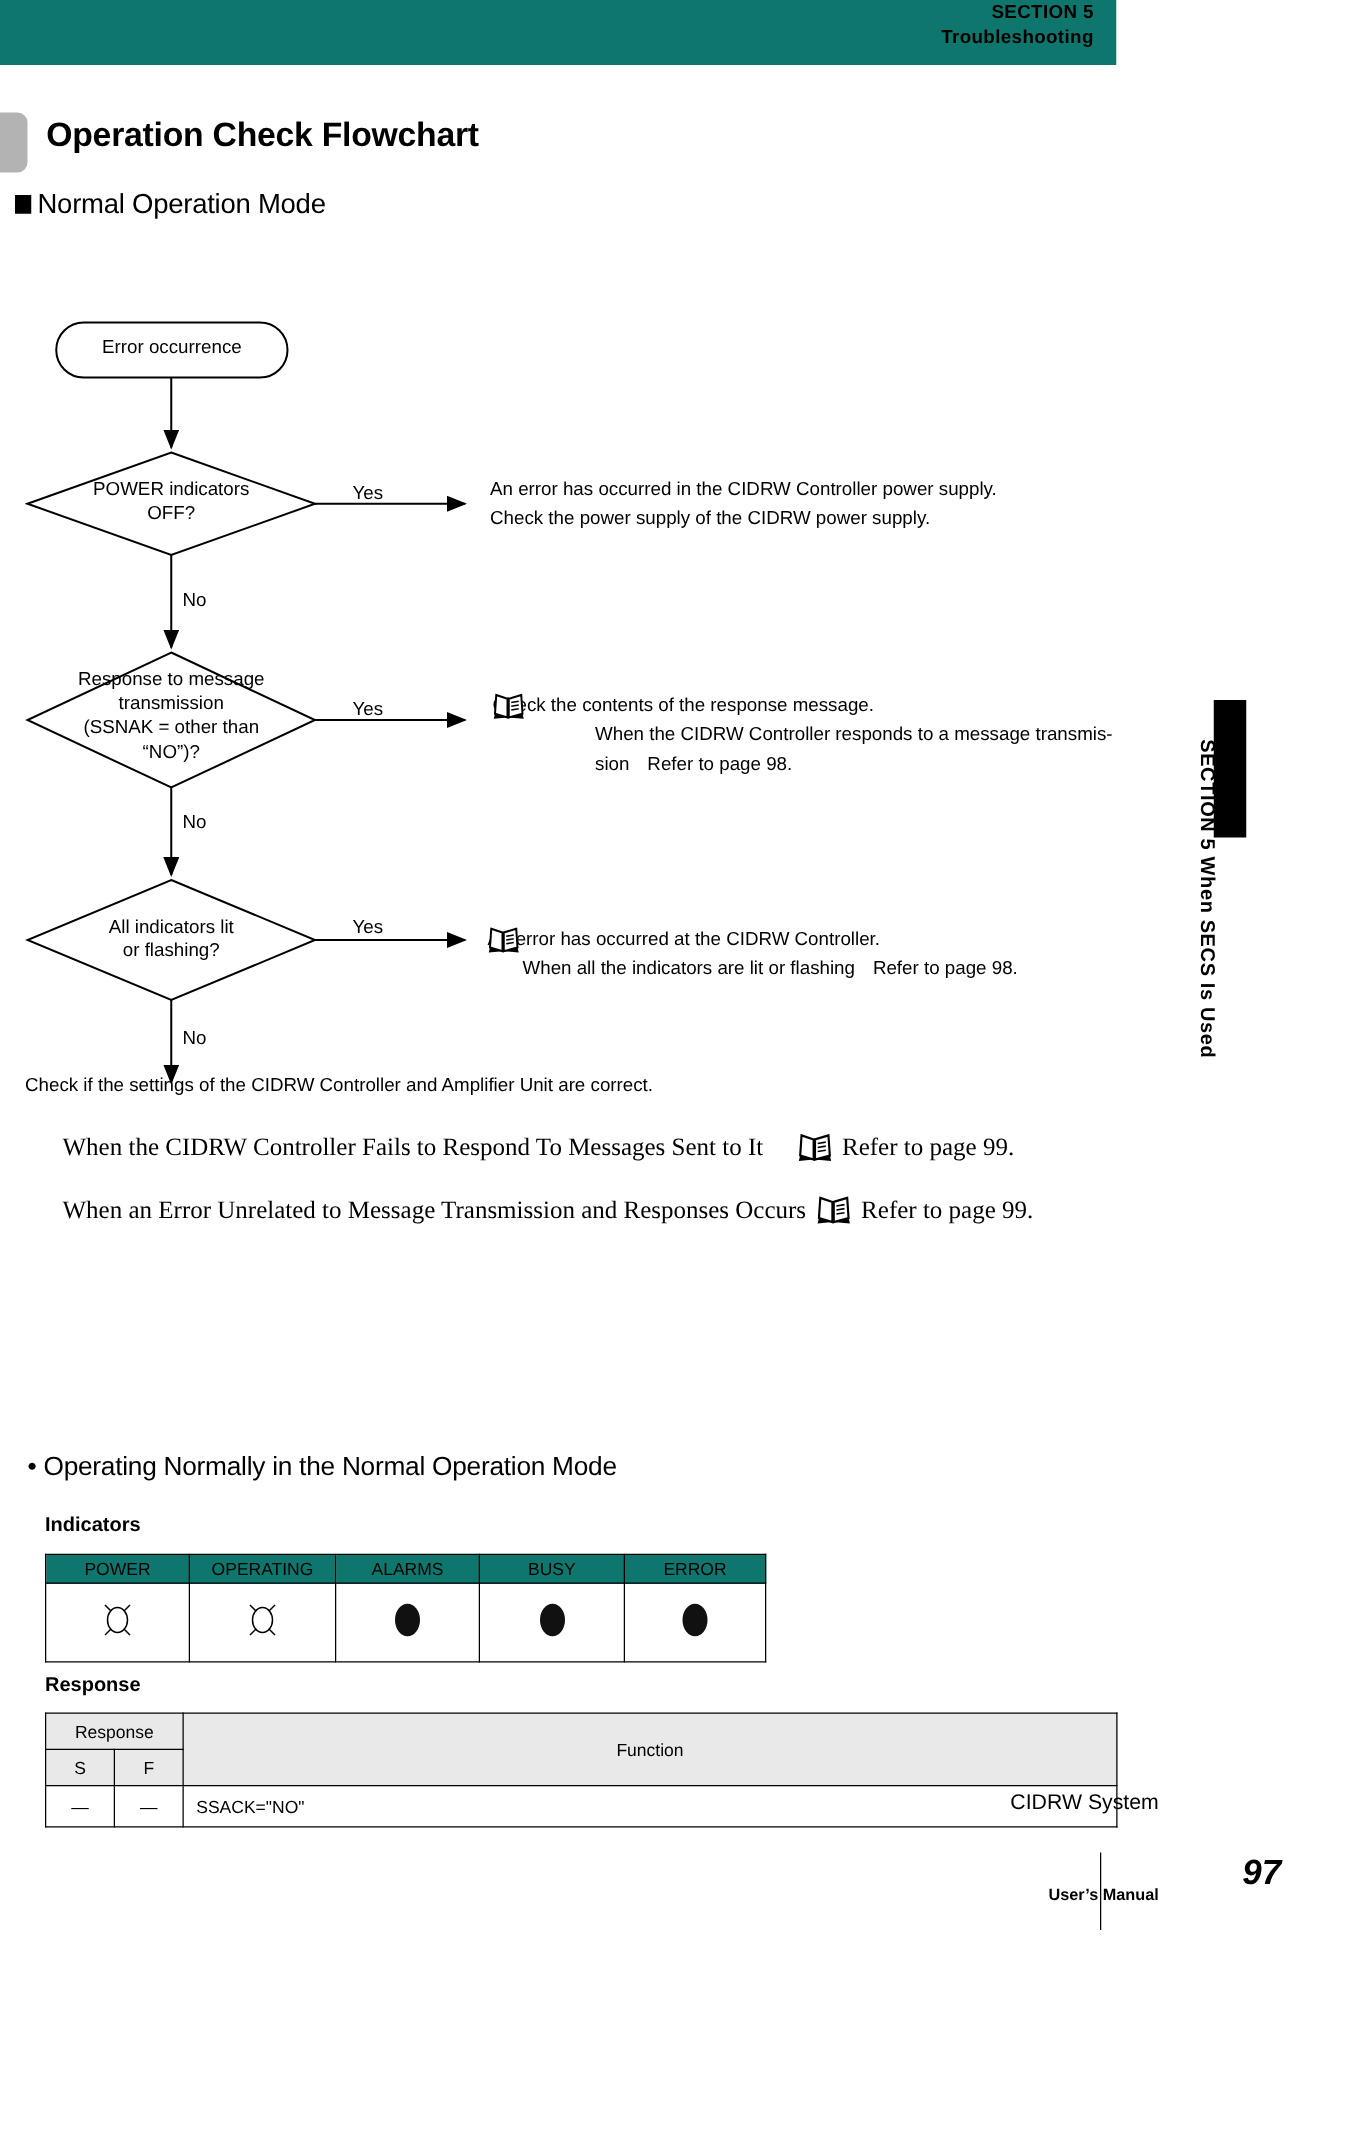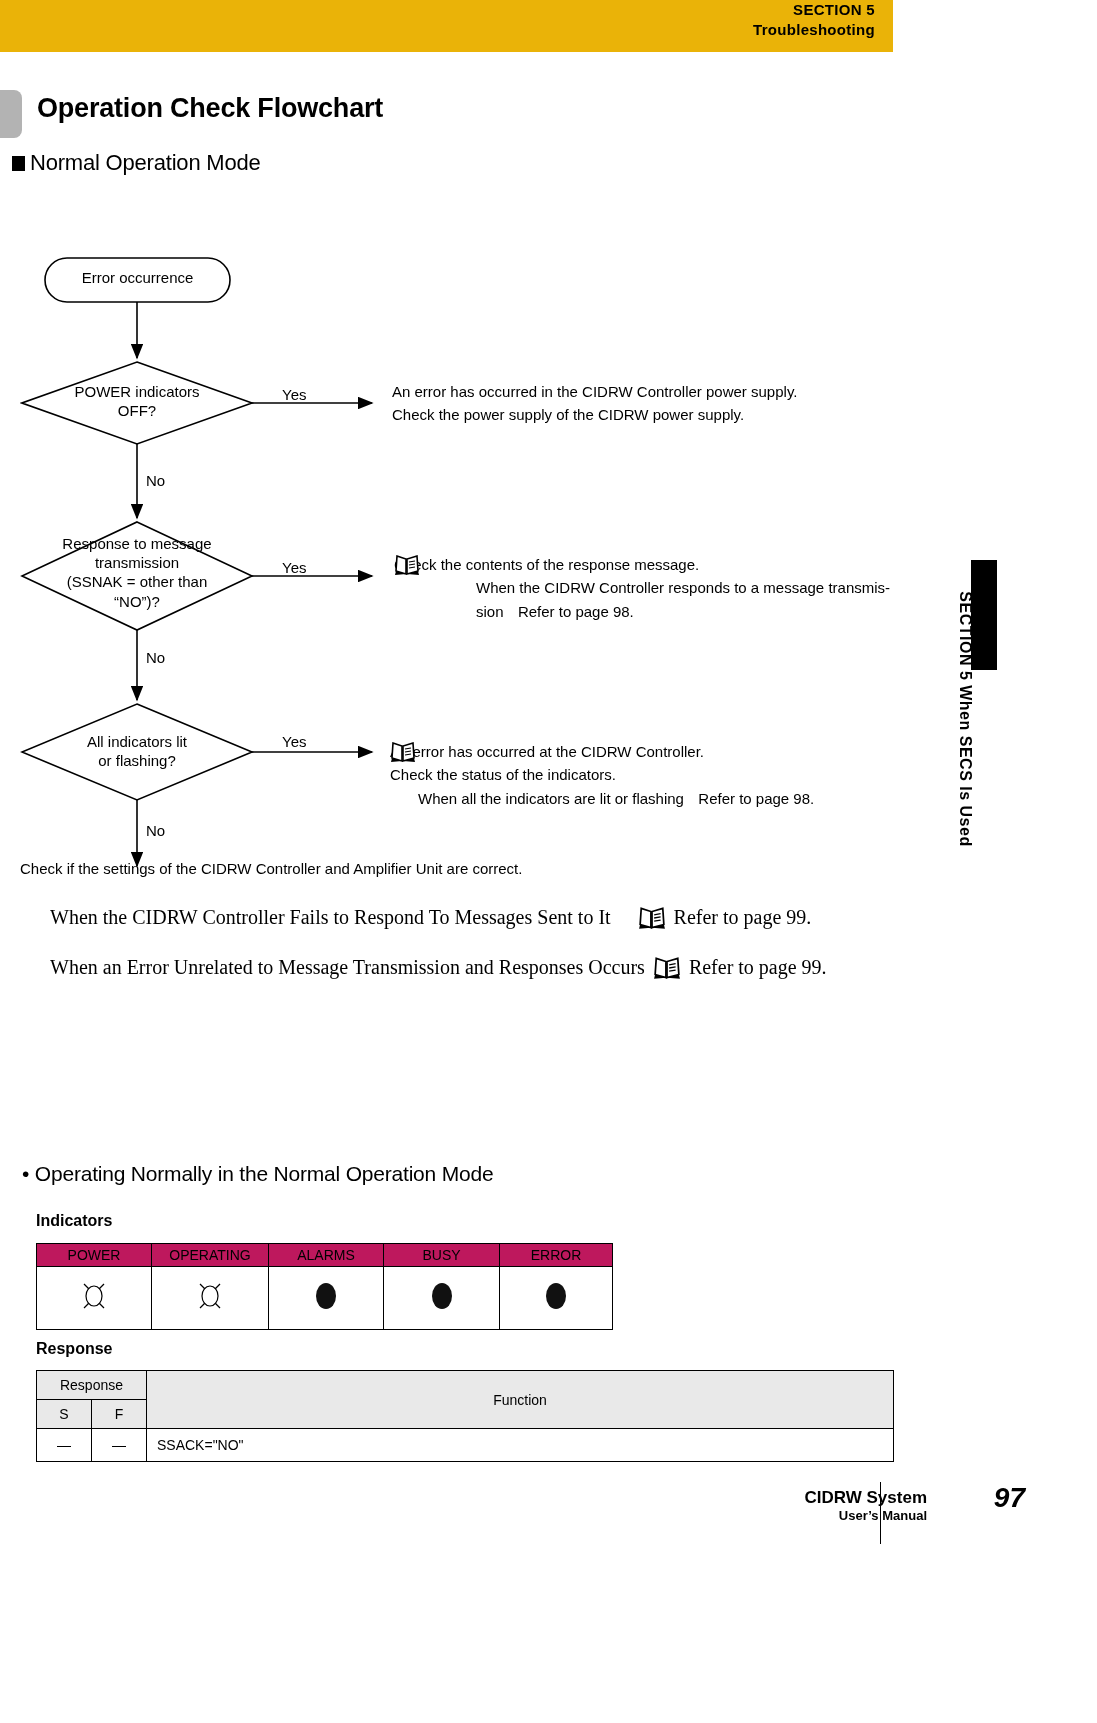--- a/index.html
+++ b/index.html
@@ -2,21 +2,21 @@
 <html><head>
 <meta charset="utf-8">
 <style>
   html,body{margin:0;padding:0;}
   body{
     width:1097px;height:1723px;position:relative;background:#fff;
     font-family:"Liberation Sans", sans-serif;color:#000;overflow:hidden;
   }
   
   .page-header{
-    position:absolute;left:0;top:0;width:893px;height:52px;background:#eab308;
+    position:absolute;left:0;top:0;width:893px;height:52px;background:#0f766e;
   }
   .page-header .hdr-line1{
     position:absolute;right:18px;top:1px;font-size:15px;font-weight:bold;letter-spacing:.3px;
   }
   .page-header .hdr-line2{
     position:absolute;right:18px;top:21px;font-size:15px;font-weight:bold;letter-spacing:.3px;
   }
   
   .title-tab{
     position:absolute;left:0;top:90px;width:22px;height:48px;background:#b3b3b3;
@@ -61,32 +61,32 @@
   
   .bullet-head{
     position:absolute;left:22px;top:1162px;font-size:21px;letter-spacing:-.2px;
   }
   .tbl-label{position:absolute;font-size:16px;font-weight:bold;}
   table{border-collapse:collapse;position:absolute;}
   table td,table th{border:1px solid #000;font-weight:normal;}
   
   .tbl-ind{left:36px;top:1243px;}
   .tbl-ind th{
-    background:#be185d;font-size:14px;height:22px;padding:0 6px;text-align:center;
+    background:#0f766e;font-size:14px;height:22px;padding:0 6px;text-align:center;
   }
   .tbl-ind td{height:60px;text-align:center;vertical-align:middle;}
   .led-on{display:inline-block;width:34px;height:34px;position:relative;}
   .led-off{display:inline-block;width:20px;height:26px;border-radius:50%;background:#111;}
   
   .tbl-resp{left:36px;top:1370px;}
   .tbl-resp th,.tbl-resp td{font-size:14px;text-align:center;}
   .tbl-resp .hdr{background:#e9e9e9;}
   
   .footer-rule{position:absolute;left:880px;top:1482px;width:1px;height:62px;background:#000;}
-  .foot-sys{position:absolute;right:170px;top:1488px;font-size:17px;font-weight:bold;}
+  .foot-sys{position:absolute;right:170px;top:1432px;font-size:17px;font-weight:normal;}
   .foot-man{position:absolute;right:170px;top:1508px;font-size:13px;font-weight:bold;}
   .foot-page{position:absolute;right:72px;top:1482px;font-size:28px;font-weight:bold;font-style:italic;}
 </style>
 </head>
 <body>
 
 <div class="page-header">
   <div class="hdr-line1">SECTION 5</div>
   <div class="hdr-line2">Troubleshooting</div>
 </div>
@@ -173,21 +173,20 @@
           <line x1="15" y1="12" x2="21" y2="11" stroke="#000" stroke-width="1.2"></line>
           <line x1="15" y1="15" x2="21" y2="14" stroke="#000" stroke-width="1.2"></line>
         </svg>
       </span>
       <span>Refer to page 98.</span>
     </span>
   </div>
 
   <div class="side-note" style="left:370px;top:500px;width:590px;">
     <span class="indent">An error has occurred at the CIDRW Controller.</span>
-    <span class="indent">Check the status of the indicators.</span>
     <span class="indent" style="padding-left:28px;">
       <span>When all the indicators are lit or flashing</span>
       <span class="book">
         <svg width="26" height="24" viewBox="0 0 26 24">
           <path d="M3 3 L12 6 L12 21 L2 18 Z" fill="#fff" stroke="#000" stroke-width="1.6"></path>
           <path d="M23 3 L13 6 L13 21 L24 18 Z" fill="#fff" stroke="#000" stroke-width="1.6"></path>
           <path d="M2 18 L1 22 L12 21 Z" fill="#000"></path>
           <path d="M24 18 L25 22 L13 21 Z" fill="#000"></path>
           <line x1="15" y1="9" x2="21" y2="8" stroke="#000" stroke-width="1.2"></line>
           <line x1="15" y1="12" x2="21" y2="11" stroke="#000" stroke-width="1.2"></line>

